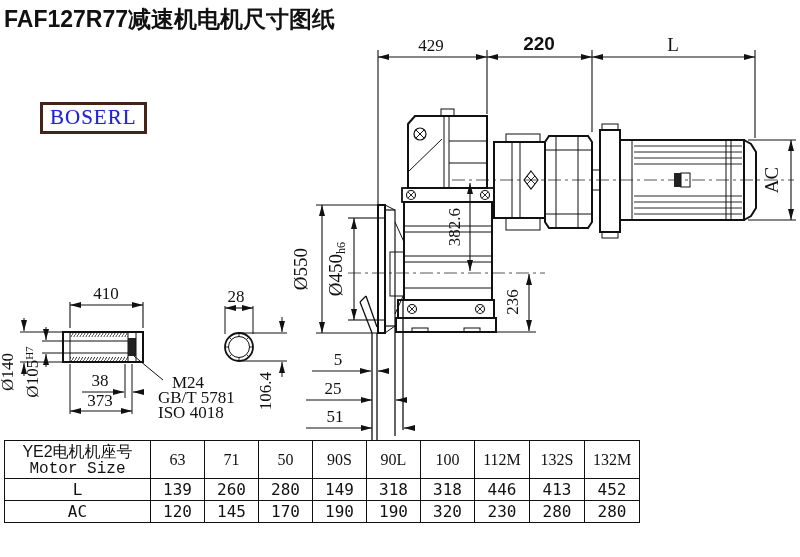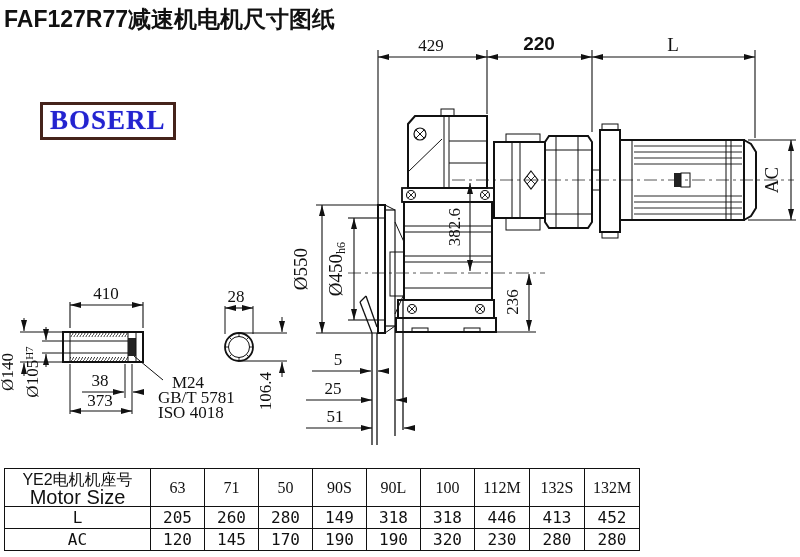--- a/index.html
+++ b/index.html
@@ -2,33 +2,33 @@
 <html><head>
 <meta charset="utf-8">
 <style>
   html,body{margin:0;padding:0;width:800px;height:557px;background:#fff;overflow:hidden;
     font-family:"Liberation Sans", sans-serif;}
   #stage{position:relative;width:648px;height:557px;background:#fff;}
   .title{position:absolute;left:4px;top:4px;font-size:23px;font-weight:bold;color:#111;
     letter-spacing:0px;white-space:nowrap;}
   .logo{position:absolute;left:40px;top:102px;border:3px solid #45231b;background:#fff;
     padding:0px 7px 1px 7px;}
-  .logo span{font-family:"Liberation Serif", serif;font-weight:bold;font-size:27px;color:#2323cf;
+  .logo span{font-family:"Liberation Serif", serif;font-weight:normal;font-size:21px;color:#2323cf;
     letter-spacing:1px;text-shadow:0 0 1px #9aa4ff;}
   svg{position:absolute;left:0;top:0;}
   svg text{fill:#111;}
   .ds{font-family:"Liberation Serif", serif;font-size:17px;}
   .dsl{font-family:"Liberation Serif", serif;font-size:19px;}
   .dbold{font-family:"Liberation Sans", sans-serif;font-weight:bold;font-size:19px;}
-  .dimtable{position:absolute;left:4px;top:468px;border-collapse:collapse;table-layout:fixed;background:#fff;}
+  .dimtable{position:absolute;left:4px;top:440px;border-collapse:collapse;table-layout:fixed;background:#fff;}
   .dimtable th,.dimtable td{border:1.6px solid #111;text-align:center;vertical-align:middle;
     padding:0;font-weight:normal;color:#111;}
   .dimtable td{font-family:"DejaVu Sans Mono", monospace;font-size:16px;height:21px;}
   .hdr-cn{font-family:"Liberation Sans", sans-serif;font-size:16px;line-height:19px;}
-  .hdr-en{font-family:Liberation Sans, sans-serif;font-size:20px;line-height:17px;}
+  .hdr-en{font-family:Liberation Mono, monospace;font-size:16px;line-height:17px;}
   .colhead{font-family:Liberation Serif, serif;font-size:16px;}
   .rowlab{font-family:"DejaVu Sans Mono", monospace;font-size:16px;}
 </style>
 </head>
 <body>
 
 <div id="stage">
 
   <div class="title">FAF127R77减速机电机尺寸图纸</div>
   <div class="logo">
@@ -293,21 +293,21 @@
       <th class="colhead">50</th>
       <th class="colhead">90S</th>
       <th class="colhead">90L</th>
       <th class="colhead">100</th>
       <th class="colhead">112M</th>
       <th class="colhead">132S</th>
       <th class="colhead">132M</th>
     </tr>
     <tr>
       <td class="rowlab">L</td>
-      <td>205</td>
+      <td>139</td>
       <td>260</td>
       <td>280</td>
       <td>149</td>
       <td>318</td>
       <td>318</td>
       <td>446</td>
       <td>413</td>
       <td>452</td>
     </tr>
     <tr>

